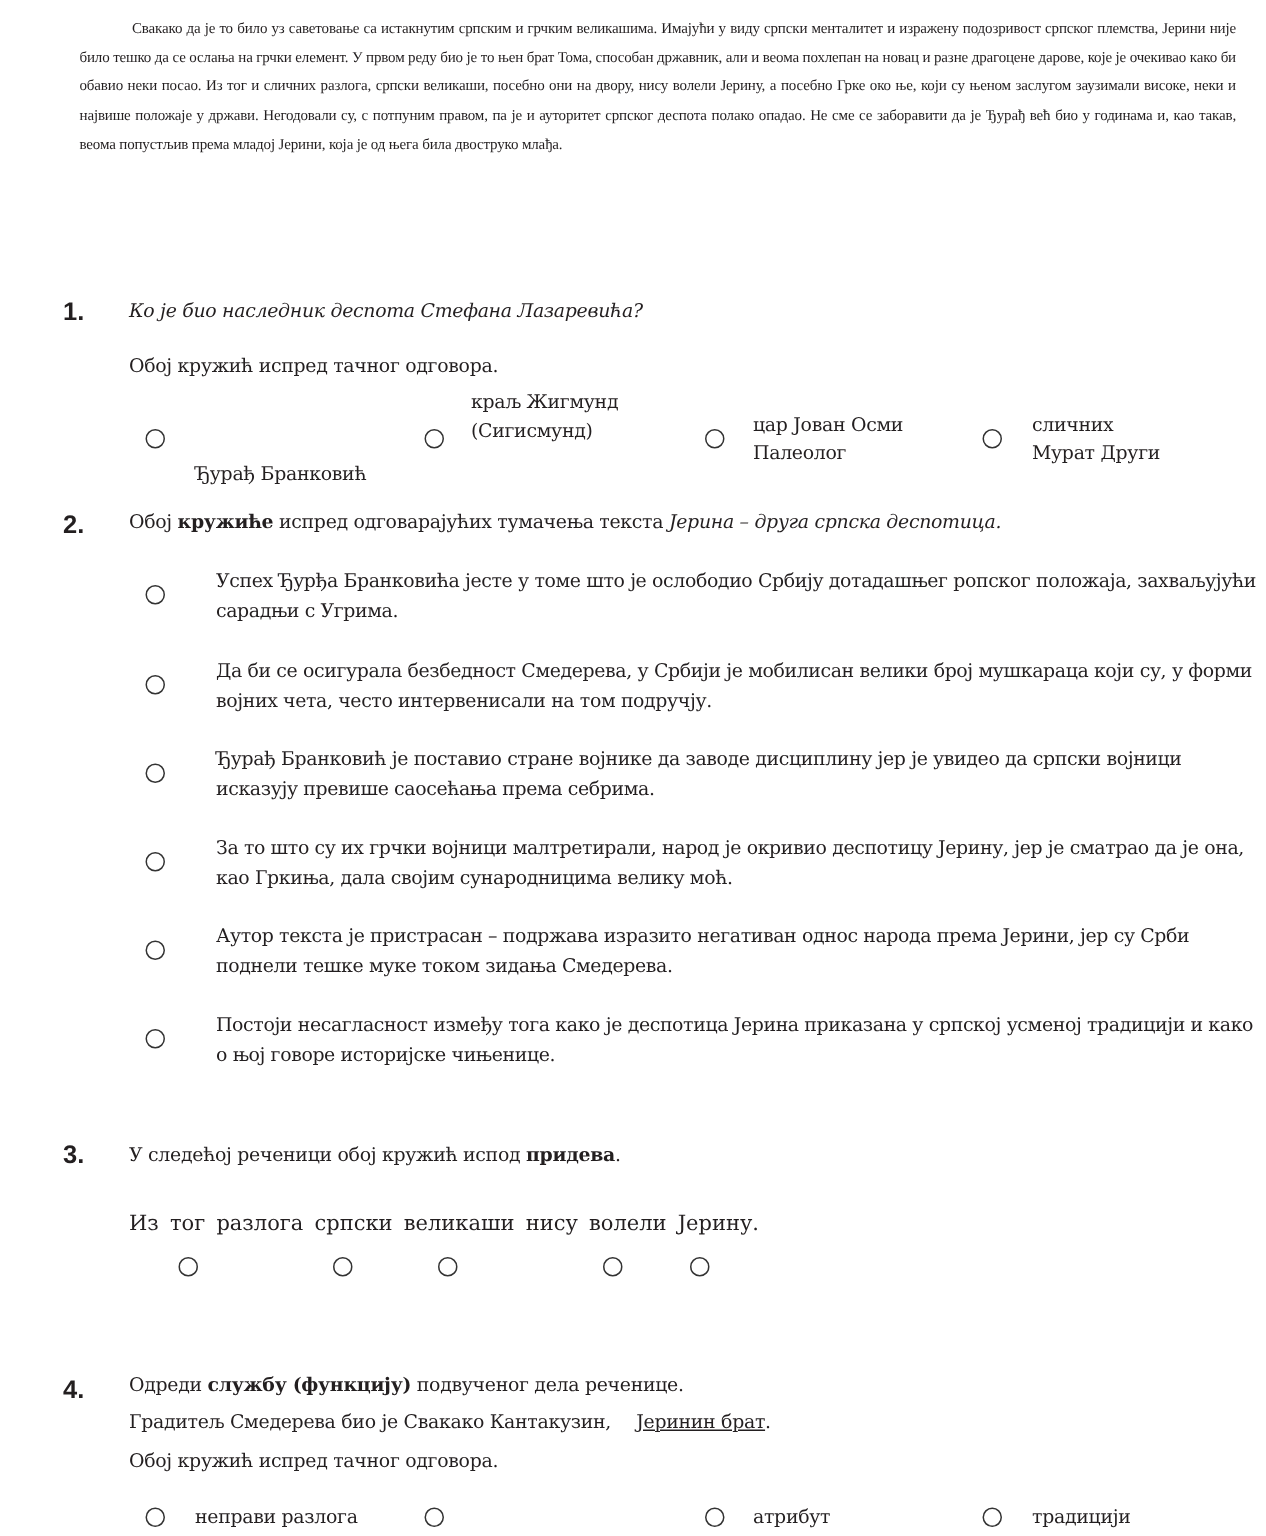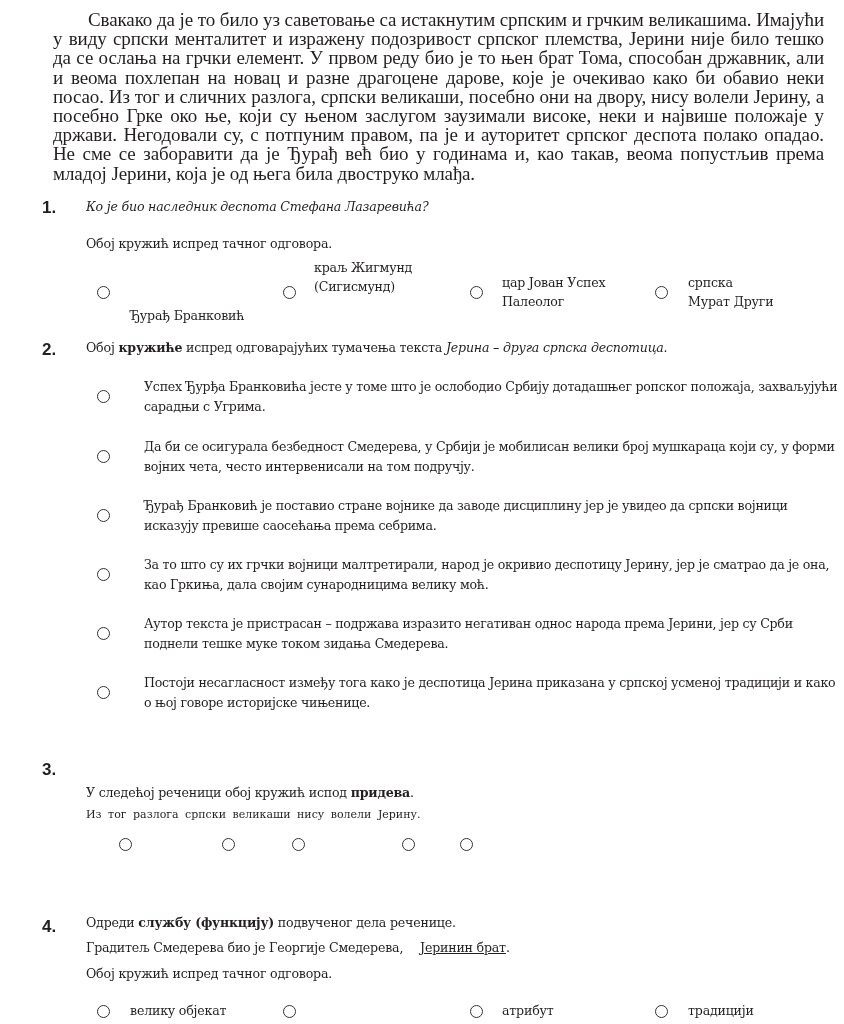--- a/index.html
+++ b/index.html
@@ -4,21 +4,21 @@
 <style>
   html, body { margin: 0; padding: 0; background: #ffffff; }
   body {
     width: 844px; height: 1024px; position: relative; overflow: hidden;
     font-family: "DejaVu Serif", "Liberation Serif", serif;
     color: #231f20;
   }
   .para {
     position: absolute; left: 53px; top: 10px; width: 771px;
     font-family: "Liberation Serif", serif;
-    font-size: 19px; line-height: 19.2px; text-align: justify;
+    font-size: 10px; line-height: 19.2px; text-align: justify;
     text-indent: 35px; letter-spacing: -0.1px;
   }
   .qnum {
     position: absolute; left: 42px;
     font-family: "Liberation Sans", sans-serif; font-weight: bold;
     font-size: 17px; color: #231f20;
   }
   .qtext {
     position: absolute; left: 86px;
     font-family: "DejaVu Serif", serif; font-size: 12.6px; letter-spacing: -0.2px;
@@ -33,21 +33,21 @@
   .opt {
     position: absolute; font-family: "DejaVu Serif", serif; font-size: 12.6px;
     line-height: 19px; letter-spacing: -0.2px;
   }
   .q2opt {
     position: absolute; left: 144px; width: 700px;
     font-family: "DejaVu Serif", serif; font-size: 12.6px; line-height: 19.5px; letter-spacing: -0.25px;
   }
   .q3sent {
     position: absolute; left: 86px; top: 808px;
-    font-family: "DejaVu Serif", serif; font-size: 11px; word-spacing: 3px; white-space: nowrap;
+    font-family: "DejaVu Serif", serif; font-size: 14px; word-spacing: 3px; white-space: nowrap;
   }
   .u { text-decoration: underline; margin-left: 13px; }
 </style>
 </head>
 <body>
 
 <div class="para">Свакако да је то било уз саветовање са истакнутим српским и грчким великашима. Имајући у виду српски менталитет и изражену подозривост српског племства, Јерини није било тешко да се ослања на грчки елемент. У првом реду био је то њен брат Тома, способан државник, али и веома похлепан на новац и разне драгоцене дарове, које је очекивао како би обавио неки посао. Из тог и сличних разлога, српски великаши, посебно они на двору, нису волели Јерину, а посебно Грке око ње, који су њеном заслугом заузимали високе, неки и највише положаје у држави. Негодовали су, с потпуним правом, па је и ауторитет српског деспота полако опадао. Не сме се заборавити да је Ђурађ већ био у годинама и, као такав, веома попустљив према младој Јерини, која је од њега била двоструко млађа.</div>
 
 <div class="qnum" style="top:198px;">1.</div>
 <div class="qtext" style="top:199px;font-style:italic;">Ко је био наследник деспота Стефана Лазаревића?</div>
@@ -59,27 +59,27 @@
 </div>
 
 <div class="radio" style="left:283px; top:286px;"></div>
 <div class="opt" style="left:314px; top:258px;">
   <div>краљ Жигмунд</div>
   <div>(Сигисмунд)</div>
 </div>
 
 <div class="radio" style="left:470px; top:286px;"></div>
 <div class="opt" style="left:502px; top:273px;">
-  <div>цар Јован Успех</div>
+  <div>цар Јован Осми</div>
   <div>Палеолог</div>
 </div>
 
 <div class="radio" style="left:655px; top:286px;"></div>
 <div class="opt" style="left:688px; top:273px;">
-  <div>српска</div>
+  <div>сличних</div>
   <div>Мурат Други</div>
 </div>
 
 <div class="qnum" style="top:340px;">2.</div>
 <div class="qtext" style="top:340px;"><span>Обој </span><b>кружиће</b><span> испред одговарајућих тумачења текста </span><i>Јерина – друга српска деспотица.</i></div>
 
 <div class="radio" style="left:97px; top:390px;"></div>
 <div class="q2opt" style="top:377px;">Успех Ђурђа Бранковића јесте у томе што је ослободио Србију дотадашњег ропског положаја, захваљујући сарадњи с Угрима.</div>
 
 <div class="radio" style="left:97px; top:450px;"></div>
@@ -91,34 +91,34 @@
 <div class="radio" style="left:97px; top:568px;"></div>
 <div class="q2opt" style="top:555px;">За то што су их грчки војници малтретирали, народ је окривио деспотицу Јерину, јер је сматрао да је она, као Гркиња, дала својим сународницима велику моћ.</div>
 
 <div class="radio" style="left:97px; top:627px;"></div>
 <div class="q2opt" style="top:614px;">Аутор текста је пристрасан – подржава изразито негативан однос народа према Јерини, јер су Срби поднели тешке муке током зидања Смедерева.</div>
 
 <div class="radio" style="left:97px; top:686px;"></div>
 <div class="q2opt" style="top:673px;">Постоји несагласност између тога како је деспотица Јерина приказана у српској усменој традицији и како о њој говоре историјске чињенице.</div>
 
 <div class="qnum" style="top:760px;">3.</div>
-<div class="qtext" style="top:762px;margin-top:23px;"><span>У следећој реченици обој кружић испод </span><b>придева</b><span>.</span></div>
+<div class="qtext" style="top:762px;"><span>У следећој реченици обој кружић испод </span><b>придева</b><span>.</span></div>
 <div class="q3sent">Из тог разлога српски великаши нису волели Јерину.</div>
 
 <div class="radio" style="left:119px; top:838px;"></div>
 <div class="radio" style="left:222px; top:838px;"></div>
 <div class="radio" style="left:292px; top:838px;"></div>
 <div class="radio" style="left:402px; top:838px;"></div>
 <div class="radio" style="left:460px; top:838px;"></div>
 
 <div class="qnum" style="top:917px;">4.</div>
 <div class="qtext" style="top:915px;"><span>Одреди </span><b>службу (функцију)</b><span> подвученог дела реченице.</span></div>
-<div class="qtext" style="top:940px;"><span>Градитељ Смедерева био је Георгије Смедерева, </span><span class="u">Јеринин брат</span><span>.</span></div>
+<div class="qtext" style="top:940px;"><span>Градитељ Смедерева био је Свакако Кантакузин, </span><span class="u">Јеринин брат</span><span>.</span></div>
 <div class="qtext" style="top:966px;">Обој кружић испред тачног одговора.</div>
 
 <div class="radio" style="left:97px; top:1005px;"></div>
-<div class="opt" style="left:130px; top:1001px;">велику објекат</div>
+<div class="opt" style="left:130px; top:1001px;">неправи разлога</div>
 <div class="radio" style="left:283px; top:1005px;"></div>
 <div class="opt" style="left:316px; top:1058px;margin-top:39px;">прави објекат</div>
 <div class="radio" style="left:470px; top:1005px;"></div>
 <div class="opt" style="left:502px; top:1001px;">атрибут</div>
 <div class="radio" style="left:655px; top:1005px;"></div>
 <div class="opt" style="left:688px; top:1001px;">традицији</div>
 
 </body></html>

